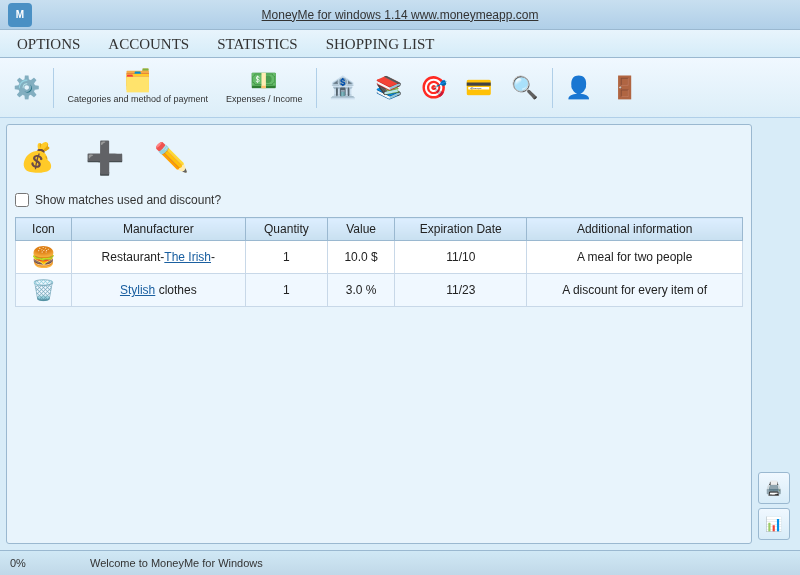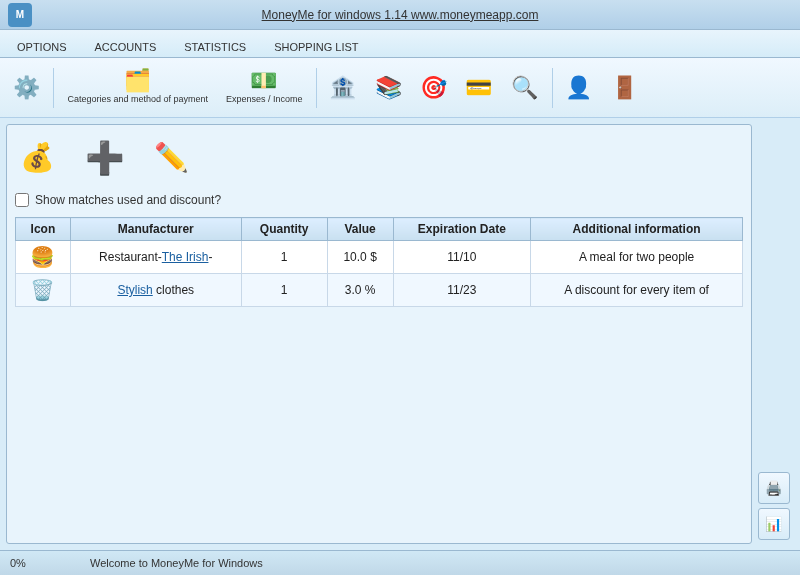--- a/index.html
+++ b/index.html
@@ -42,28 +42,29 @@
     .tab-bar {
       background: linear-gradient(to bottom, #e8f4fc, #d5ecf8);
       height: 28px;
       display: flex;
       align-items: flex-end;
       padding: 0 4px;
       border-bottom: 1px solid #9ab8d0;
     }
     .tab {
       padding: 4px 12px;
-      font-size: 11px;
+      font-size: 15px;
       color: #333;
       cursor: pointer;
       border: 1px solid transparent;
       border-bottom: none;
       border-radius: 3px 3px 0 0;
       margin-right: 2px;
       background: transparent;
+      font-family: Liberation Serif, serif;
     }
     .tab.active {
       background: #fff;
       border-color: #9ab8d0;
       border-bottom: 1px solid #fff;
       font-weight: bold;
       color: #000;
     }
 
     
@@ -172,21 +173,21 @@
       width: 100%;
       border-collapse: collapse;
       background: #fff;
       font-size: 12px;
     }
     .data-table th {
       background: linear-gradient(to bottom, #ddeeff, #c8e0f0);
       border: 1px solid #9ab8d0;
       padding: 4px 8px;
       text-align: center;
-      font-weight: bold;
+      font-weight: normal;
       color: #222;
     }
     .data-table td {
       border: 1px solid #c8d8e8;
       padding: 4px 8px;
       text-align: center;
       color: #222;
     }
     .data-table tr:nth-child(even) td {
       background: #f0f8ff;

